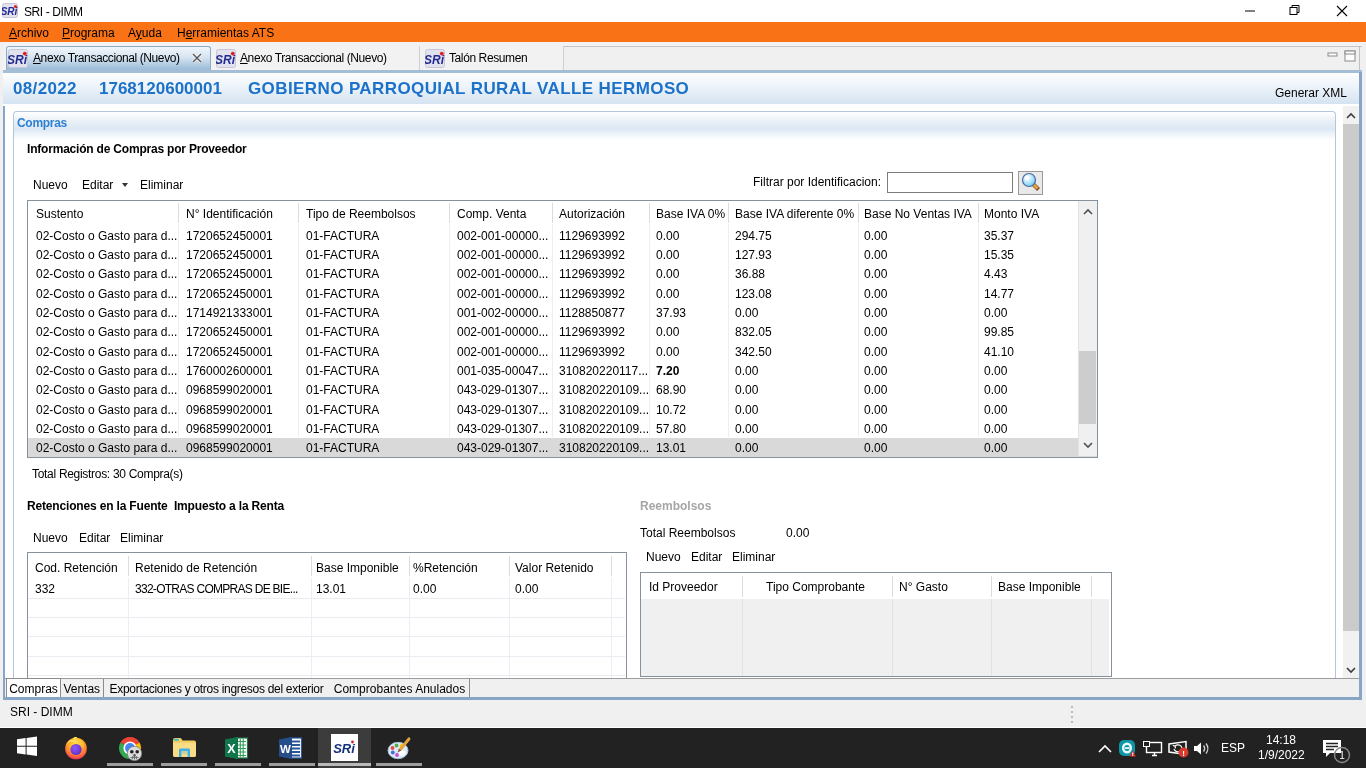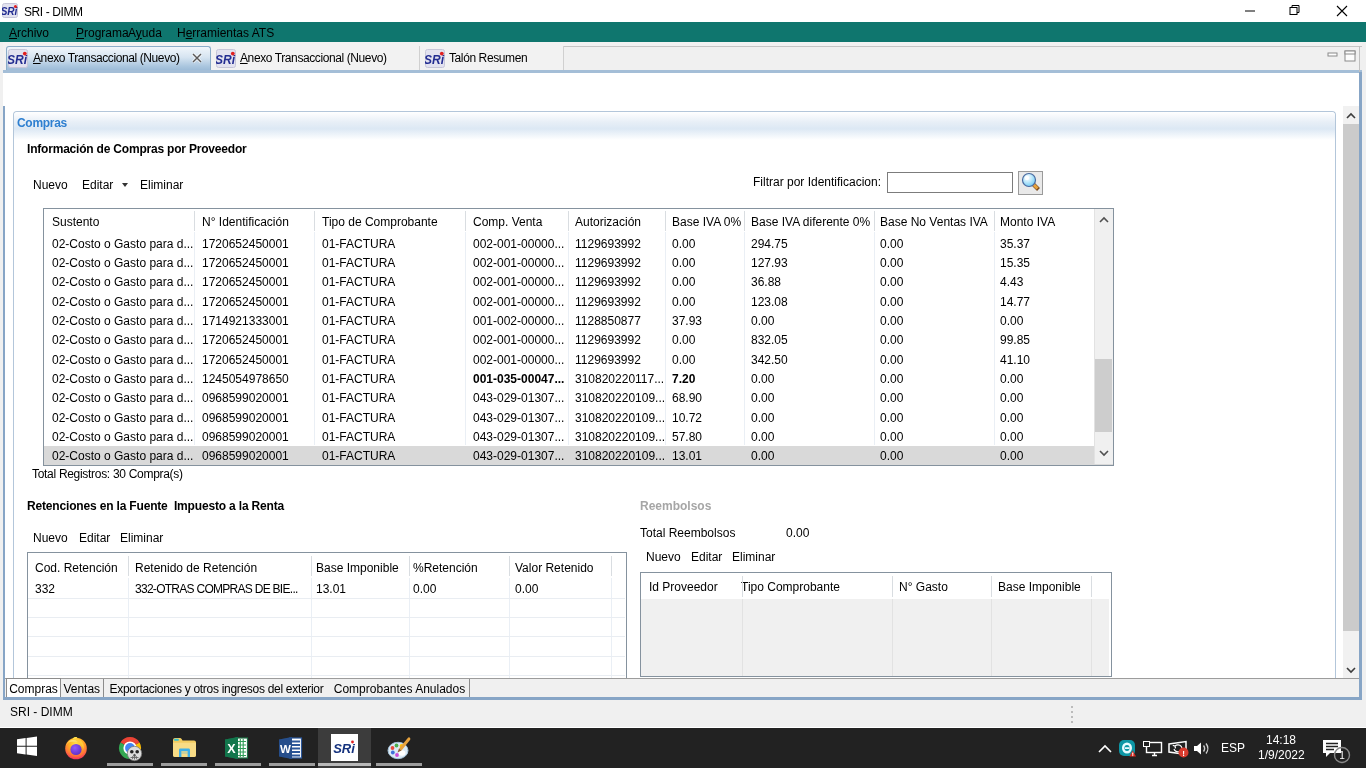--- a/index.html
+++ b/index.html
@@ -1,21 +1,21 @@
 <!DOCTYPE html>
 <html><head>
 <meta charset="utf-8">
 <style>
 html,body{margin:0;padding:0;}
 .screen{position:relative;width:1366px;height:768px;overflow:hidden;background:#fff;
   font-family:"Liberation Sans",sans-serif;font-size:12px;color:#000;}
 .abs{position:absolute;}
 .titletext{left:24px;top:5px;font-size:12px;letter-spacing:-0.4px;}
 .winbtn{top:0;height:22px;width:30px;}
-.menubar{left:0;top:22px;width:1366px;height:20px;background:#0f766e;font-size:12px;}
+.menubar{left:0;top:22px;width:1366px;height:20px;background:#f97316;font-size:12px;}
 .menuitem{top:4px;}
 .menuitem u{text-decoration:underline;}
 .tabstrip{left:0;top:42px;width:1366px;height:28px;background:#f2f2f2;}
 .tab-active{left:6px;top:4px;width:205px;height:24px;
   background:linear-gradient(180deg,#f1f6fb 0%,#d6e4f1 45%,#a9c5de 85%,#9dbcd8 100%);
   border:1px solid #8bacc9;border-bottom:none;border-radius:3px 3px 0 0;box-sizing:border-box;}
 .tab{top:4px;height:24px;border-right:1px solid #d0d0d0;box-sizing:border-box;}
 .tabtext{top:9px;font-size:12px;white-space:nowrap;letter-spacing:-0.4px;}
 .bluestrip{left:0;top:70px;width:1366px;height:3px;background:#a4bed7;}
 .headband{left:0;top:73px;width:1366px;height:31px;
@@ -59,21 +59,21 @@
       </svg></div>
   <div class="abs winbtn" style="left:1280px;"><svg width="30" height="22">
         <rect x="10" y="7.5" width="7" height="7" fill="#fff" stroke="#000"></rect>
         <path d="M12 7.5 V5.5 H19 V12.5 H17" fill="none" stroke="#000"></path>
       </svg></div>
   <div class="abs winbtn" style="left:1327px;"><svg width="30" height="22">
         <path d="M10 6 L20 16 M20 6 L10 16" stroke="#000" stroke-width="1.1"></path>
       </svg></div>
   <div class="abs menubar">
     <div class="abs menuitem" style="left:9px;"><u>A</u>rchivo</div>
-    <div class="abs menuitem" style="left:76px;"><u>P</u>rograma</div>
+    <div class="abs menuitem" style="left:62px;"><u>P</u>rograma</div>
     <div class="abs menuitem" style="left:128px;">A<u>y</u>uda</div>
     <div class="abs menuitem" style="left:177px;">H<u>e</u>rramientas ATS</div>
   </div>
   <div class="abs tabstrip">
     <div class="abs" style="left:564px;top:4px;width:802px;height:24px;border-top:1px solid #c5c5c5;background:#f0f0f0;"></div>
     <div class="abs tab-active"></div>
     <div class="abs" style="left:8px;top:7px;"><svg width="20" height="19">
           <rect x="0.5" y="0.5" width="19" height="18" rx="2" fill="#e2e2ef" stroke="#c6c6d8" stroke-width="1"></rect>
           <text x="9.0" y="14.82" text-anchor="middle" font-family="Liberation Sans" font-size="12" font-weight="bold" font-style="italic" fill="#232d91">SRi</text>
           <circle cx="16.8" cy="4.56" r="1.9000000000000001" fill="#e02020"></circle>
@@ -99,20 +99,26 @@
     <div class="abs tabtext" style="left:449px;">Talón Resumen</div>
     <svg class="abs" style="left:1327px;top:10px;" width="11" height="10">
         <rect x="1" y="1" width="9" height="3" fill="#fdfdfd" stroke="#8a8a8a"></rect>
       </svg>
     <svg class="abs" style="left:1344px;top:8px;" width="12" height="12">
         <rect x="1" y="1" width="10" height="10" fill="#fdfdfd" stroke="#8a8a8a"></rect>
         <rect x="1" y="1" width="10" height="3" fill="#fdfdfd" stroke="#8a8a8a"></rect>
       </svg>
   </div>
   <div class="abs bluestrip"></div>
+  <div class="abs headband">
+    <div class="abs headtext" style="left:13px;letter-spacing:0.35px;">08/2022</div>
+    <div class="abs headtext" style="left:99px;">1768120600001</div>
+    <div class="abs headtext" style="left:248px;letter-spacing:0.4px;">GOBIERNO PARROQUIAL RURAL VALLE HERMOSO</div>
+    <div class="abs" style="left:1275px;top:13px;font-size:12px;">Generar XML</div>
+  </div>
   <div class="abs contentframe"></div>
   <div class="abs" style="left:0;top:42px;width:3px;height:659px;background:#f0f0f0;"></div>
   <div class="abs" style="left:1361.5px;top:42px;width:4.5px;height:659px;background:#f0f0f0;"></div>
   <div class="abs" style="left:1358.5px;top:72px;width:3px;height:629px;background:#87a5c6;"></div>
   <div class="abs" style="left:3px;top:697px;width:1358.5px;height:3.3px;background:#87a5c6;"></div>
   <div class="abs" style="left:1358.5px;top:46px;width:1.5px;height:26px;background:#c0c0c0;"></div>
   <div class="abs pagescroll">
     <svg class="abs" style="left:3px;top:6px;" width="10" height="8">
         <path d="M1 6 L5 2 L9 6" fill="none" stroke="#3c3c3c" stroke-width="1.6"></path>
       </svg>
@@ -141,24 +147,24 @@
       <stop offset="85%" stop-color="#7fd0f5"></stop>
             <stop offset="100%" stop-color="#5cb3e8"></stop>
           </radialGradient>
         </defs>
     <line x1="13.5" y1="12.5" x2="18.5" y2="17.5" stroke="#7a4a1f" stroke-width="4"></line>
     <line x1="13.5" y1="12.5" x2="17.5" y2="16.5" stroke="#e8a33d" stroke-width="3"></line>
     <circle cx="9" cy="8" r="6.5" fill="url(#lens)" stroke="#4a6aa0" stroke-width="1.2"></circle>
     <circle cx="7" cy="6" r="2.2" fill="#fff" opacity="0.85"></circle>
       </svg>
   </div>
-  <div class="abs tbl" id="maintable" style="left:27px;top:208px;width:1069px;height:256px;overflow:hidden;margin-left:16px;">
+  <div class="abs tbl" id="maintable" style="left:27px;top:200px;width:1069px;height:256px;overflow:hidden;">
       <div class="cell" style="left:8px;top:6px;">Sustento</div>
       <div class="cell" style="left:158px;top:6px;">N° Identificación</div>
-      <div class="cell" style="left:278px;top:6px;">Tipo de Comprobante</div>
+      <div class="cell" style="left:278px;top:6px;">Tipo de Reembolsos</div>
       <div class="cell" style="left:429px;top:6px;">Comp. Venta</div>
       <div class="cell" style="left:531px;top:6px;">Autorización</div>
       <div class="cell" style="left:628px;top:6px;">Base IVA 0%</div>
       <div class="cell" style="left:707px;top:6px;">Base IVA diferente 0%</div>
       <div class="cell" style="left:836px;top:6px;">Base No Ventas IVA</div>
       <div class="cell" style="left:956px;top:6px;">Monto IVA</div>
       <div class="colsep" style="left:150px;height:20px;"></div>
       <div class="bodysep" style="left:150px;top:23px;height:213px;"></div>
       <div class="colsep" style="left:270px;height:20px;"></div>
       <div class="bodysep" style="left:270px;top:23px;height:213px;"></div>
@@ -246,23 +252,23 @@
         <div class="cell" style="left:278px;top:3px;">01-FACTURA</div>
         <div class="cell" style="left:429px;top:3px;">002-001-00000...</div>
         <div class="cell" style="left:531px;top:3px;">1129693992</div>
         <div class="cell" style="left:628px;top:3px;">0.00</div>
         <div class="cell" style="left:707px;top:3px;">342.50</div>
         <div class="cell" style="left:836px;top:3px;">0.00</div>
         <div class="cell" style="left:956px;top:3px;text-align:right;">41.10</div>
       </div>
       <div class="row" style="top:159.9px;">
         <div class="cell" style="left:8px;top:3px;">02-Costo o Gasto para d...</div>
-        <div class="cell" style="left:158px;top:3px;">1245054978650</div>
-        <div class="cell" style="left:278px;top:3px;">01-FACTURA</div>
-        <div class="cell" style="left:429px;top:3px;font-weight:bold;">001-035-00047...</div>
+        <div class="cell" style="left:158px;top:3px;">1760002600001</div>
+        <div class="cell" style="left:278px;top:3px;">01-FACTURA</div>
+        <div class="cell" style="left:429px;top:3px;">001-035-00047...</div>
         <div class="cell" style="left:531px;top:3px;">310820220117...</div>
         <div class="cell" style="left:628px;top:3px;font-weight:bold;">7.20</div>
         <div class="cell" style="left:707px;top:3px;">0.00</div>
         <div class="cell" style="left:836px;top:3px;">0.00</div>
         <div class="cell" style="left:956px;top:3px;">0.00</div>
       </div>
       <div class="row" style="top:179.2px;">
         <div class="cell" style="left:8px;top:3px;">02-Costo o Gasto para d...</div>
         <div class="cell" style="left:158px;top:3px;">0968599020001</div>
         <div class="cell" style="left:278px;top:3px;">01-FACTURA</div>
@@ -349,21 +355,21 @@
     </div>
   <div class="abs" style="left:640px;top:499px;font-weight:bold;color:#a6a6a6;">Reembolsos</div>
   <div class="abs" style="left:640px;top:526px;">Total Reembolsos</div>
   <div class="abs" style="left:786px;top:526px;">0.00</div>
   <div class="abs" style="left:646px;top:550px;">Nuevo</div>
   <div class="abs" style="left:691px;top:550px;">Editar</div>
   <div class="abs" style="left:732px;top:550px;">Eliminar</div>
   <div class="abs tbl" id="reetable" style="left:640px;top:572px;width:470px;height:103px;">
       <div class="abs" style="left:0;top:26px;width:468px;height:77px;background:#f0f0f0;"></div>
       <div class="cell" style="left:8px;top:7px;">Id Proveedor</div>
-      <div class="cell" style="left:100px;top:7px;">Tipo Comprobante</div>
+      <div class="cell" style="left:125px;top:7px;">Tipo Comprobante</div>
       <div class="cell" style="left:258px;top:7px;">N° Gasto</div>
       <div class="cell" style="left:357px;top:7px;">Base Imponible</div>
       <div class="colsep" style="left:101px;top:3px;height:21px;"></div>
       <div class="bodysep" style="left:101px;top:26px;height:77px;background:#e2e2e2;"></div>
       <div class="colsep" style="left:251px;top:3px;height:21px;"></div>
       <div class="bodysep" style="left:251px;top:26px;height:77px;background:#e2e2e2;"></div>
       <div class="colsep" style="left:350px;top:3px;height:21px;"></div>
       <div class="bodysep" style="left:350px;top:26px;height:77px;background:#e2e2e2;"></div>
       <div class="colsep" style="left:450px;top:3px;height:21px;"></div>
       <div class="bodysep" style="left:450px;top:26px;height:77px;background:#e2e2e2;"></div>

